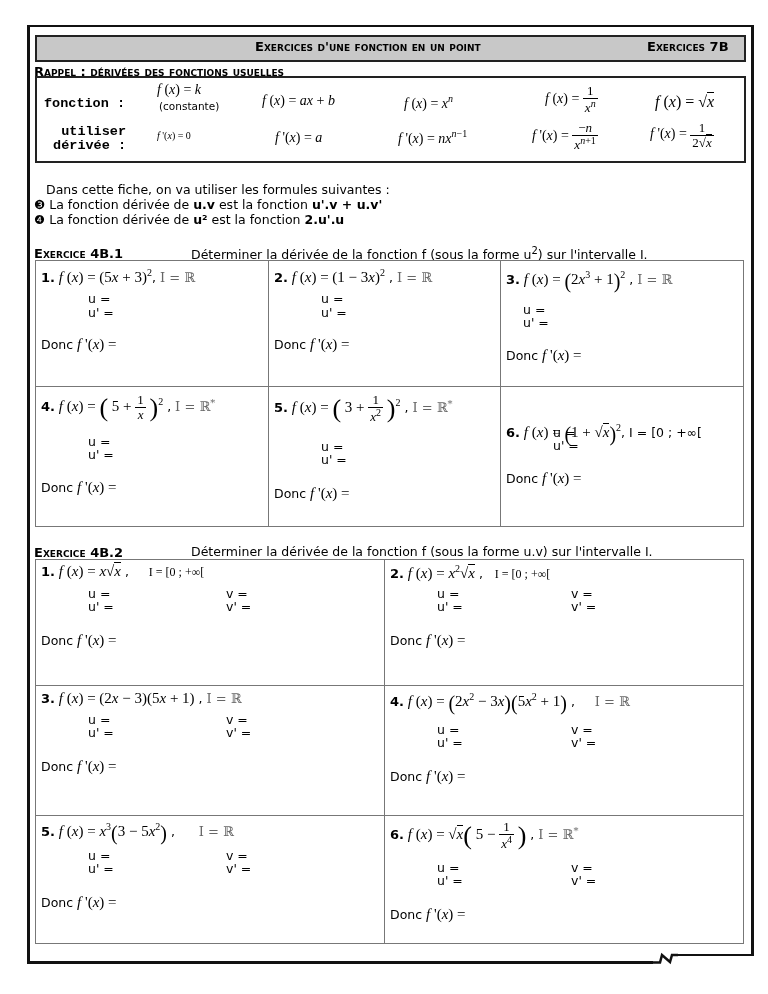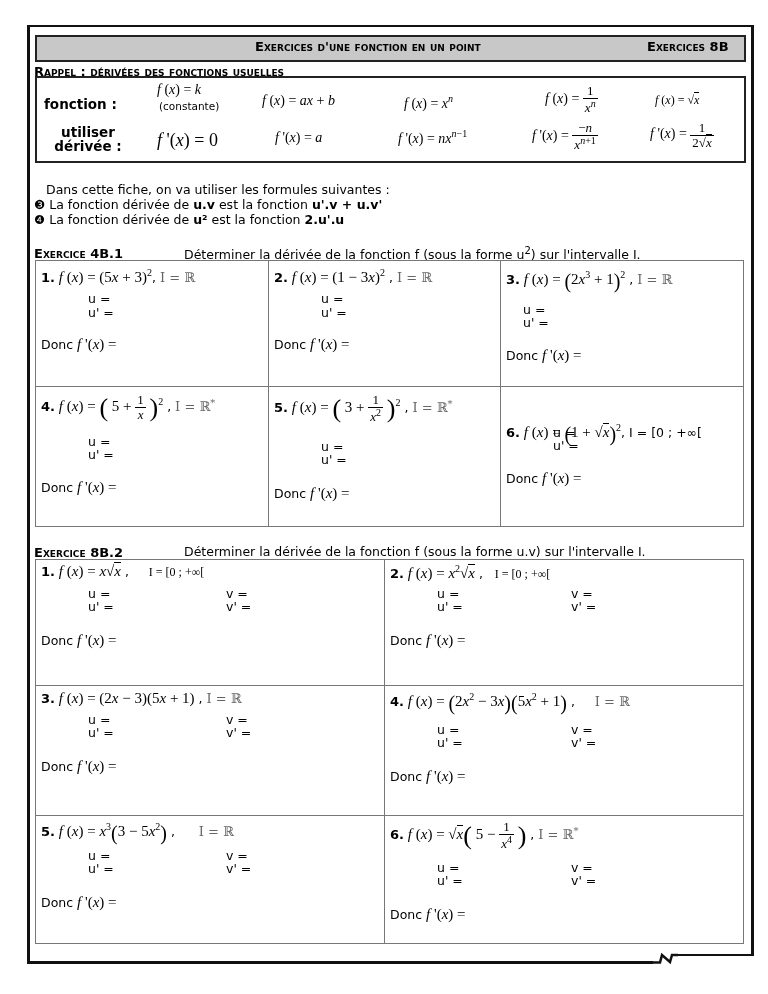--- a/index.html
+++ b/index.html
@@ -14,25 +14,25 @@
   .frame-top { left:27px; top:25px; width:727px; height:2px; background:#111; }
   .frame-right { left:751px; top:25px; width:3px; height:931px; background:#111; }
   .frame-bottom-left { left:27px; top:961px; width:626px; height:3px; background:#111; }
   .frame-bottom-right { left:676px; top:954px; width:78px; height:2px; background:#111; }
   .header-bar { left:35px; top:35px; width:707px; height:23px; background:#c8c8c8;
                 border:2px solid #222; }
   .header-title { left:255px; top:39px; font-weight:bold; font-size:13px; }
   .header-ex { left:647px; top:39px; font-weight:bold; font-size:13px; }
   .rappel-title { left:34px; top:64px; font-weight:bold; font-size:13px; }
   .rappel-box { left:35px; top:76px; width:707px; height:83px; border:2px solid #222; }
-  .rappel-label { font-weight:bold; font-size:13.5px; text-align:center; }
+  .rappel-label { font-weight:bold; font-size:13.5px; text-align:right;font-family:Liberation Mono, monospace; }
   .intro { font-size:12.5px; }
   .intro b { font-weight:bold; }
   .ex-title { font-weight:bold; font-size:13px; }
-  .ex-instr { font-size:12.5px; }
+  .ex-instr { font-size:12.5px;margin-left:7px; }
   table.grid { position:absolute; border-collapse:collapse; }
   table.grid td { border:1.5px solid #777; vertical-align:top; padding:0; position:relative; }
   .num { font-weight:bold; font-size:13px; font-family:"DejaVu Sans", sans-serif; }
   .lbl { font-size:12.5px; position:absolute; }
   .donc { font-size:12.5px; position:absolute; }
   .donc .math { font-size:15px; }
   .frac { display:inline-block; vertical-align:middle; text-align:center; font-size:13px; line-height:1.05; }
   .frac .n { display:block; border-bottom:1px solid #000; padding:0 2px; }
   .frac .d { display:block; padding:0 2px; }
   .bigp { font-size:26px; vertical-align:middle; font-weight:normal; line-height:1; }
@@ -48,39 +48,39 @@
 <div class="abs frame-left"></div>
 <div class="abs frame-right"></div>
 <div class="abs frame-bottom-left"></div>
 <svg class="abs" style="left:650px;top:952px;" width="30" height="14">
   <polyline points="0,10.5 10,10.5 12,3 20,10 22,3 28,3" fill="none" stroke="#111" stroke-width="2.5"></polyline>
 </svg>
 <div class="abs frame-bottom-right"></div>
 
 <div class="abs header-bar"></div>
 <div class="abs header-title sc">Exercices d'une fonction en un point</div>
-<div class="abs header-ex sc">Exercices 8B</div>
+<div class="abs header-ex sc">Exercices 7B</div>
 
 <div class="abs rappel-title sc">Rappel : dérivées des fonctions usuelles</div>
 <div class="abs rappel-box"></div>
 
 <div class="abs rappel-label" style="left:44px;top:96px;">fonction :</div>
 <div class="abs rappel-label" style="left:50px;top:125px;width:76px;line-height:14px;">
   <span>utiliser</span><br>
   <span>dérivée :</span>
 </div>
 
 <div class="abs math" style="left:157px;top:82px;font-size:14px;"><i>f</i> (<i>x</i>) = <i>k</i></div>
 <div class="abs" style="left:159px;top:100px;font-size:10.5px;">(constante)</div>
 <div class="abs math" style="left:262px;top:93px;font-size:14px;"><i>f</i> (<i>x</i>) = <i>ax</i> + <i>b</i></div>
 <div class="abs math" style="left:404px;top:93px;font-size:14px;"><i>f</i> (<i>x</i>) = <i>x</i><sup><i>n</i></sup></div>
 <div class="abs math" style="left:545px;top:84px;font-size:14px;"><i>f</i> (<i>x</i>) = <span class="frac"><span class="n">1</span><span class="d"><i>x</i><sup><i>n</i></sup></span></span></div>
-<div class="abs math" style="left:655px;top:93px;font-size:12px;"><i>f</i> (<i>x</i>) = √<span style="border-top:1px solid #000"><i>x</i></span></div>
-
-<div class="abs math" style="left:157px;top:130px;font-size:18px;"><i>f</i> '(<i>x</i>) = 0</div>
+<div class="abs math" style="left:655px;top:93px;font-size:16px;"><i>f</i> (<i>x</i>) = √<span style="border-top:1px solid #000"><i>x</i></span></div>
+
+<div class="abs math" style="left:157px;top:130px;font-size:10px;"><i>f</i> '(<i>x</i>) = 0</div>
 <div class="abs math" style="left:275px;top:130px;font-size:14px;"><i>f</i> '(<i>x</i>) = <i>a</i></div>
 <div class="abs math" style="left:398px;top:128px;font-size:14px;"><i>f</i> '(<i>x</i>) = <i>nx</i><sup><i>n</i>−1</sup></div>
 <div class="abs math" style="left:532px;top:121px;font-size:14px;"><i>f</i> '(<i>x</i>) = <span class="frac"><span class="n">−<i>n</i></span><span class="d"><i>x</i><sup><i>n</i>+1</sup></span></span></div>
 <div class="abs math" style="left:650px;top:121px;font-size:14px;"><i>f</i> '(<i>x</i>) = <span class="frac"><span class="n">1</span><span class="d">2√<span style="border-top:1px solid #000"><i>x</i></span></span></span></div>
 
 <div class="abs intro" style="left:46px;top:182px;">Dans cette fiche, on va utiliser les formules suivantes :</div>
 <div class="abs intro" style="left:34px;top:197px;">
   <span>❸</span>
   <span>La fonction dérivée de </span><b>u.v</b><span> est la fonction </span><b>u'.v + u.v'</b>
 </div>
@@ -150,21 +150,21 @@
         <span class="math"><i>f</i> (<i>x</i>) = <span class="medp">(</span>1 + √<span style="border-top:1px solid #000"><i>x</i></span><span class="medp">)</span><sup>2</sup></span><span class="interval">, I = [0 ; +∞[</span>
       </div>
       <div class="lbl" style="left:52px;top:38px;">u =</div>
       <div class="lbl" style="left:52px;top:51px;">u' =</div>
       <div class="donc" style="left:5px;top:83px;"><span>Donc</span> <span class="math"><i>f</i> '(<i>x</i>) =</span></div>
     </td>
   </tr>
 </tbody>
   </table>
 
-<div class="abs ex-title sc" style="left:34px;top:545px;">Exercice 8B.2</div>
+<div class="abs ex-title sc" style="left:34px;top:545px;">Exercice 4B.2</div>
 <div class="abs ex-instr" style="left:184px;top:544px;">Déterminer la dérivée de la fonction f (sous la forme u.v) sur l'intervalle I.</div>
 
 <table class="grid" style="left:35px;top:559px;width:709px;height:384px;">
   <tbody>
       <tr style="height:126px;">
     <td style="width:348px;">
       <div class="abs" style="left:5px;top:3px;">
         <span class="num">1.</span>
         <span class="math"><i>f</i> (<i>x</i>) = <i>x</i>√<span style="border-top:1px solid #000"><i>x</i></span></span><span class="interval"> ,&nbsp;&nbsp;&nbsp;&nbsp;&nbsp;</span><span class="serif">I = [0 ; +∞[</span>
       </div>

